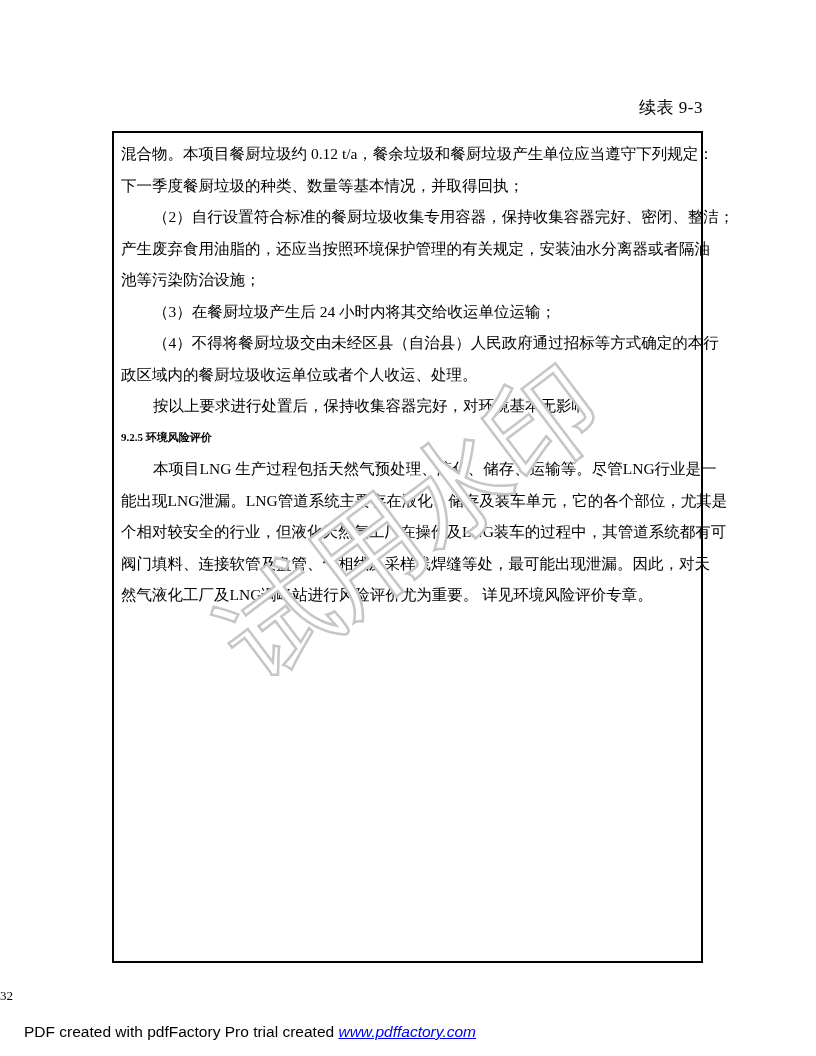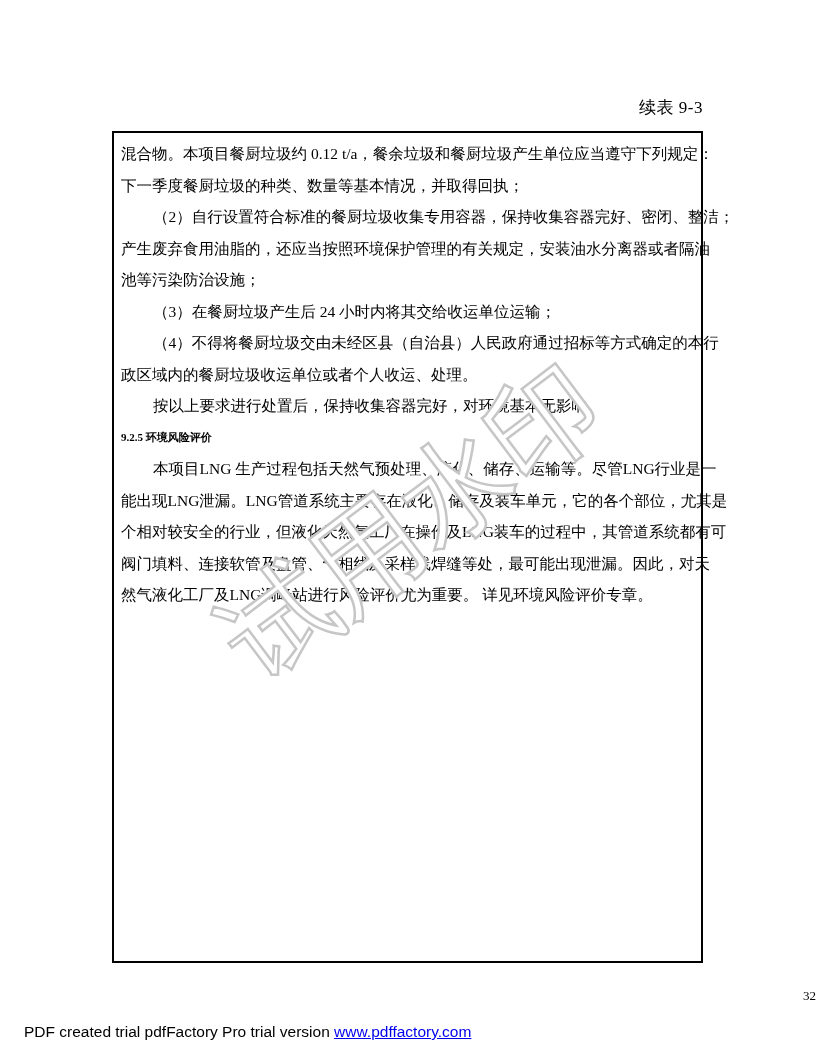--- a/index.html
+++ b/index.html
@@ -67,38 +67,39 @@
     pointer-events: none;
     z-index: 5;
     font-family: "Liberation Serif", "DejaVu Serif", serif;
   }
 
   .page-number {
     position: absolute;
     top: 988px;
     left: 0;
     width: 816px;
-    text-align: right;
+    text-align: left;
     font-size: 13px;
     color: #000;
   }
 
   .pdf-footer {
     position: absolute;
     left: 24px;
     top: 1023px;
     font-size: 15.5px;
     font-family: "Liberation Sans", "DejaVu Sans", sans-serif;
     color: #000000;
     white-space: nowrap;
   }
   .pdf-footer a {
     color: #0000ee;
     text-decoration: underline;
     cursor: pointer;
+    font-style: italic;
   }
 </style>
 </head>
 <body>
 
 <div class="table-caption">续表 9-3</div>
 
 <div class="doc-table">
   <div class="text-line">混合物。本项目餐厨垃圾约 0.12 t/a，餐余垃圾和餐厨垃圾产生单位应当遵守下列规定：</div>
   <div class="text-line">下一季度餐厨垃圾的种类、数量等基本情况，并取得回执；</div>
@@ -116,13 +117,13 @@
   <div class="text-line">能出现LNG泄漏。LNG管道系统主要存在液化、储存及装车单元，它的各个部位，尤其是</div>
   <div class="text-line">个相对较安全的行业，但液化天然气工厂在操作及LNG装车的过程中，其管道系统都有可</div>
   <div class="text-line">阀门填料、连接软管及盘管、气相线及采样线焊缝等处，最可能出现泄漏。因此，对天</div>
   <div class="text-line">然气液化工厂及LNG调峰站进行风险评价尤为重要。 详见环境风险评价专章。</div>
 </div>
 
 <div class="watermark">试用水印</div>
 
 <div class="page-number">32</div>
 
-<div class="pdf-footer"><span>PDF created trial pdfFactory Pro trial version </span><a>www.pdffactory.com</a></div>
+<div class="pdf-footer"><span>PDF created with pdfFactory Pro trial created </span><a>www.pdffactory.com</a></div>
 
 </body></html>

